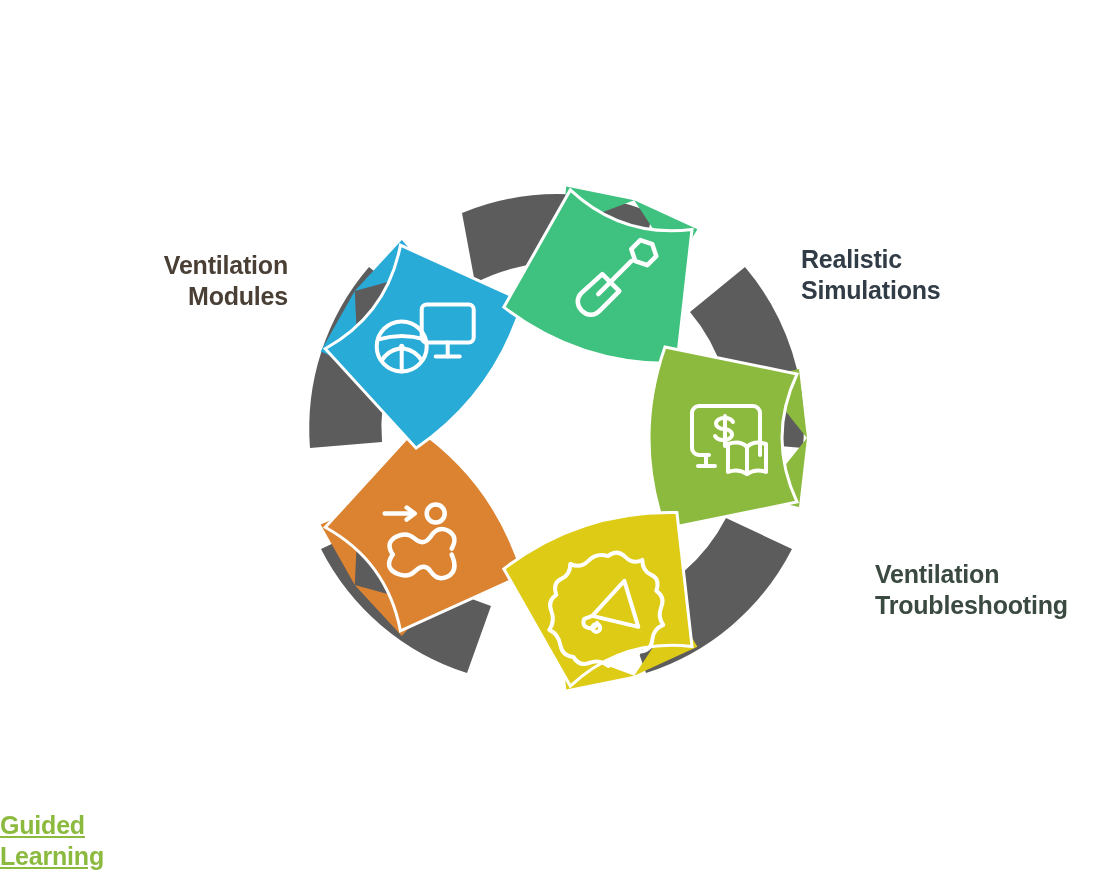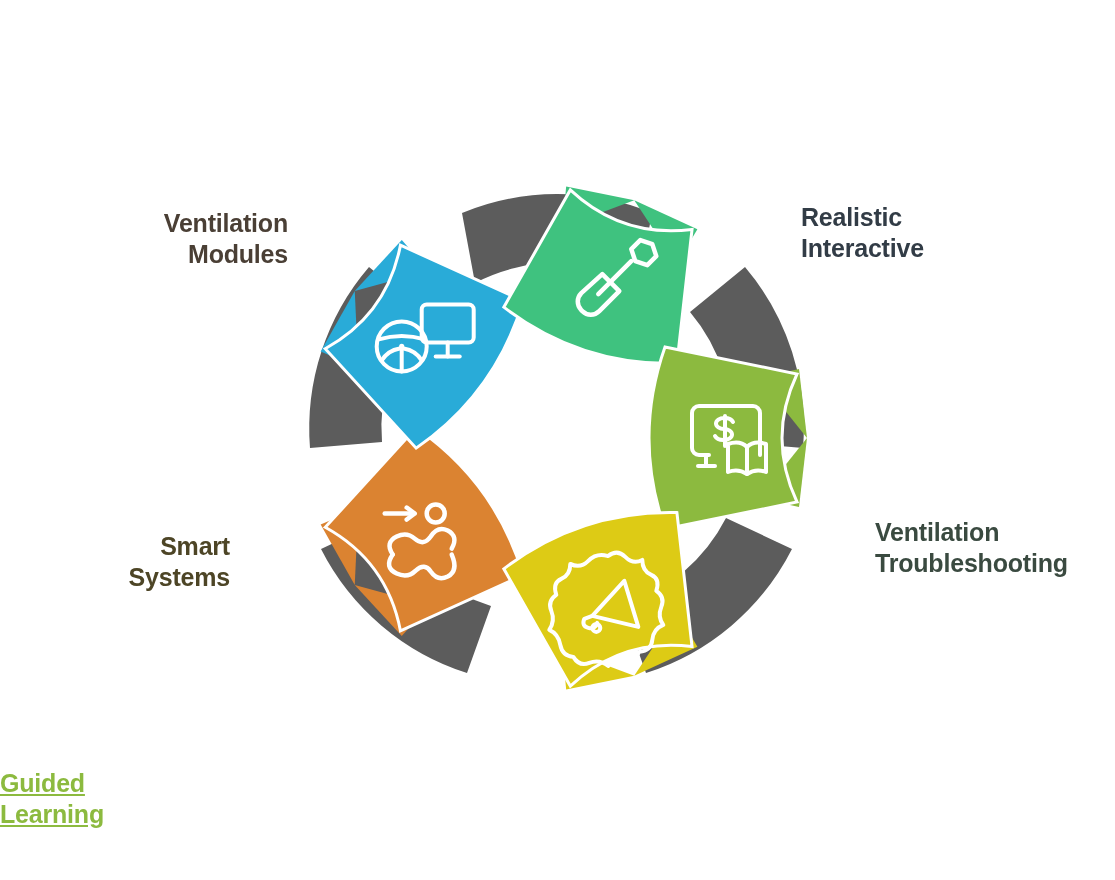--- a/index.html
+++ b/index.html
@@ -28,20 +28,21 @@
     display: block;
   }
   .label {
     position: absolute;
     font-family: "Liberation Sans", sans-serif;
     font-weight: bold;
     font-size: 25px;
     line-height: 1.24;
     letter-spacing: -0.2px;
     white-space: pre-line;
+    margin-top: 42px;
   }
   .label-ventilation {
     right: 827px;
     top: 208px;
     text-align: right;
     color: #4a3f35;
   }
   .label-realistic {
     left: 801px;
     top: 202px;
@@ -251,24 +252,22 @@
         <circle cx="545" cy="304" r="4"></circle>
       </g>
     </g>
 
   </svg>
 
   <div class="label label-ventilation">Ventilation
 Modules</div>
 
   <div class="label label-realistic">Realistic
-Interactive</div>
+Simulations</div>
 
   <div class="label label-interactive">Ventilation
 Troubleshooting</div>
 
   <div class="label label-guided">Guided
 Learning</div>
 
-  <div class="label label-smart">Smart
-Systems</div>
 
 </div>
 
 </body></html>

